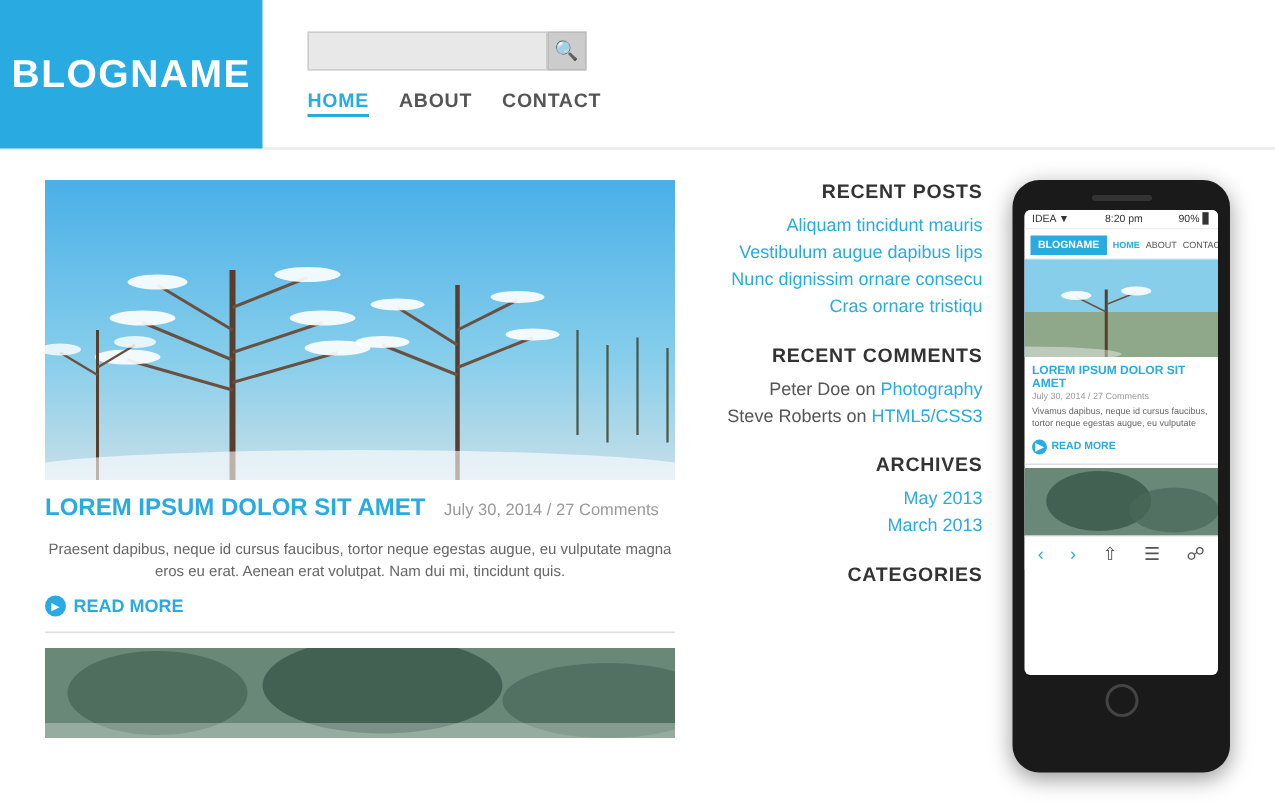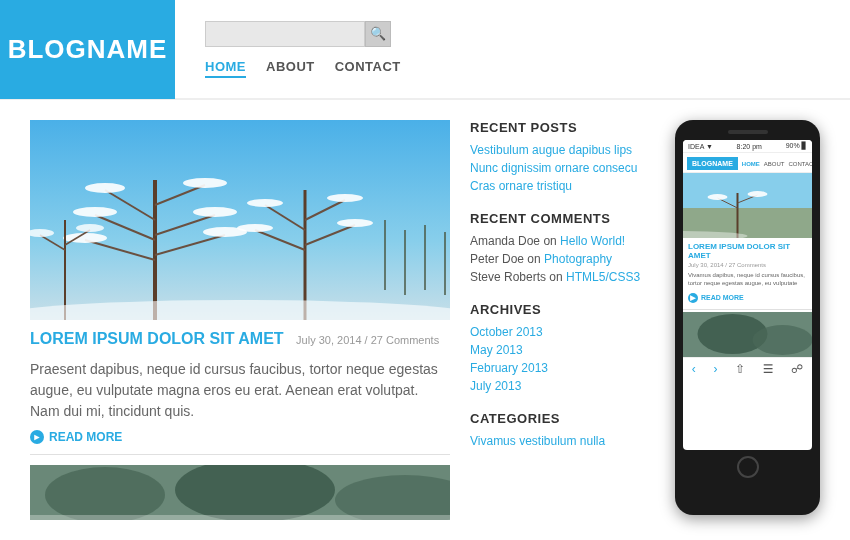--- a/index.html
+++ b/index.html
@@ -108,24 +108,25 @@
       font-weight: bold;
       color: #29abe2;
       display: inline;
     }
     .post-date {
       font-size: 11px;
       color: #999;
       margin-left: 8px;
     }
     .post-excerpt {
-      font-size: 14px;
+      font-size: 10px;
       color: #666;
       line-height: 1.5;
       margin-top: 6px;
+      text-align: center;
     }
     .read-more {
       display: flex;
       align-items: center;
       gap: 5px;
       margin-top: 8px;
       color: #29abe2;
       font-size: 12px;
       font-weight: bold;
       text-decoration: none;
@@ -151,20 +152,21 @@
       width: 100%;
       height: 60px;
       background: linear-gradient(180deg, #8fa8a0 0%, #6a8878 40%, #4a6858 70%, #3a5848 100%);
       overflow: hidden;
     }
 
     
     .sidebar {
       width: 185px;
       flex-shrink: 0;
+      text-align: right;
     }
     .sidebar-section {
       margin-bottom: 18px;
     }
     .sidebar-title {
       font-size: 13px;
       font-weight: bold;
       color: #333;
       letter-spacing: 0.5px;
       margin-bottom: 8px;
@@ -427,43 +429,40 @@
         <ellipse cx="250" cy="25" rx="80" ry="32" fill="#3a5848" opacity="0.8"></ellipse>
         <ellipse cx="400" cy="35" rx="70" ry="25" fill="#4a6858" opacity="0.7"></ellipse>
         <rect x="0" y="50" width="470" height="10" fill="white" opacity="0.3"></rect>
       </svg>
     </div>
   </div>
 
   <div class="sidebar">
     <div class="sidebar-section">
       <div class="sidebar-title">RECENT POSTS</div>
+      <a class="sidebar-link">Aliquam tincidunt mauris</a>
       <a class="sidebar-link">Vestibulum augue dapibus lips</a>
       <a class="sidebar-link">Nunc dignissim ornare consecu</a>
       <a class="sidebar-link">Cras ornare tristiqu</a>
     </div>
 
     <div class="sidebar-section">
       <div class="sidebar-title">RECENT COMMENTS</div>
-      <div class="sidebar-text">Amanda Doe on <a>Hello World!</a></div>
       <div class="sidebar-text">Peter Doe on <a>Photography</a></div>
       <div class="sidebar-text">Steve Roberts on <a>HTML5/CSS3</a></div>
     </div>
 
     <div class="sidebar-section">
       <div class="sidebar-title">ARCHIVES</div>
-      <a class="sidebar-link">October 2013</a>
       <a class="sidebar-link">May 2013</a>
-      <a class="sidebar-link">February 2013</a>
-      <a class="sidebar-link">July 2013</a>
+      <a class="sidebar-link">March 2013</a>
     </div>
 
     <div class="sidebar-section">
       <div class="sidebar-title">CATEGORIES</div>
-      <a class="sidebar-link">Vivamus vestibulum nulla</a>
     </div>
   </div>
 
   <div class="phone-mockup">
     <div class="phone-speaker"></div>
     <div class="phone-screen">
 
       <div class="phone-status-bar">
         <span>IDEA ▼</span>
         <span>8:20 pm</span>

